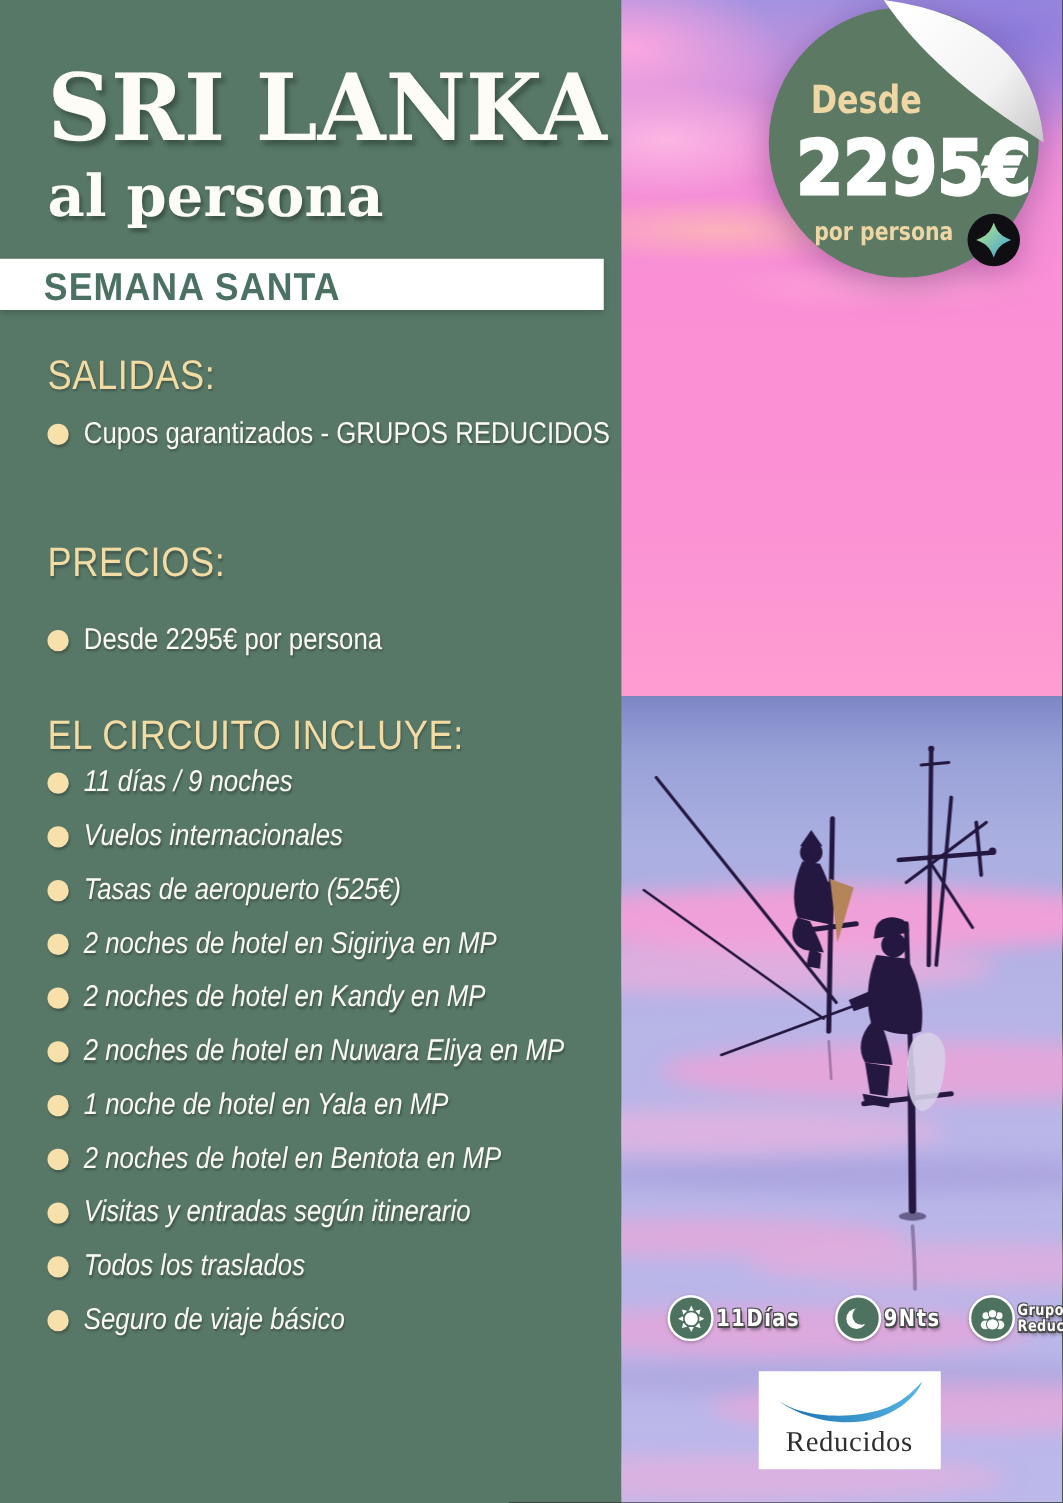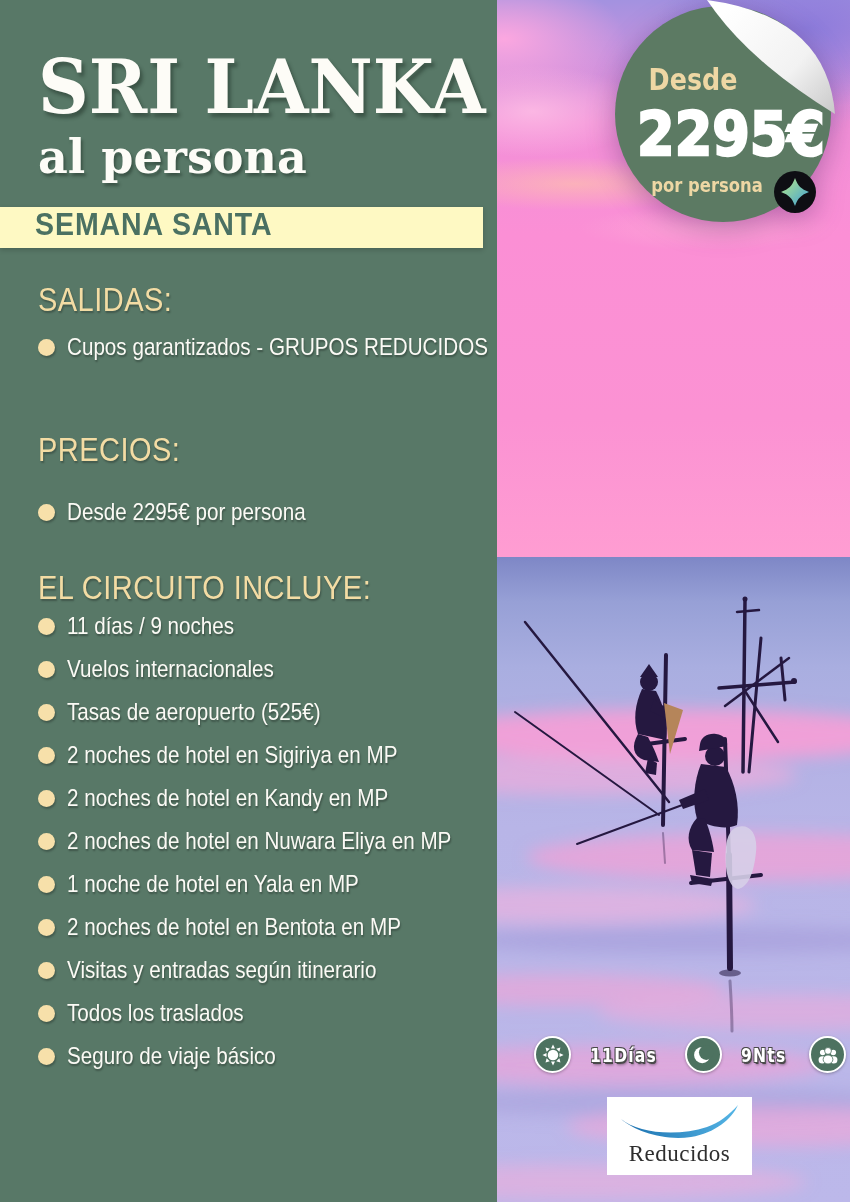--- a/index.html
+++ b/index.html
@@ -13,39 +13,39 @@
     font-family:"DejaVu Serif",serif;font-size:74px;line-height:1;
     transform:scaleX(.95);transform-origin:left top;white-space:nowrap;
     text-shadow:3px 4px 4px rgba(25,40,32,.45);
   }
   .title-sub{
     font-family:"DejaVu Serif",serif;font-size:46px;line-height:1;margin-top:10px;
     text-shadow:2px 3px 3px rgba(25,40,32,.45);
   }
   .banner{
     position:absolute;left:0;top:207px;width:483px;height:41px;
-    background:#fef9c3;display:flex;align-items:flex-start;
+    background:#ffffff;display:flex;align-items:flex-end;
     box-shadow:0 2px 5px rgba(0,0,0,.18);
   }
   .banner-text{
     margin-left:35px;font-size:31px;font-weight:bold;color:#4b7162;
     letter-spacing:1px;transform:scaleX(.92);transform-origin:left center;white-space:nowrap;
   }
   .sec-heading{
     position:absolute;left:38px;color:#f3dca4;font-size:33px;font-weight:500;
     letter-spacing:.5px;transform:scaleX(.88);transform-origin:left top;
     text-shadow:1px 2px 2px rgba(0,0,0,.28);white-space:nowrap;
   }
   .h-salidas{top:281px;}
   .h-precios{top:431px;}
   .h-circuito{top:569px;}
   .list{position:absolute;left:38px;display:flex;flex-direction:column;}
   .l-salidas{top:334px;gap:6px;}
   .l-precios{top:499px;}
-  .l-circuito{top:613px;gap:17px;}
+  .l-circuito{top:613px;gap:17px;font-style:italic;}
   .li{display:flex;align-items:center;}
   .dot{
     width:17px;height:17px;border-radius:50%;background:#f7e0aa;flex:0 0 17px;
     margin-right:12px;box-shadow:1px 2px 2px rgba(0,0,0,.25);
   }
   .li-text{
     color:#fbfaf5;font-size:24px;line-height:26px;white-space:nowrap;
     transform:scaleX(.86);transform-origin:left center;
     text-shadow:1px 2px 2px rgba(0,0,0,.32);
   }
@@ -65,21 +65,21 @@
   .sea{
     position:absolute;left:0;top:557px;width:353px;height:645px;
     background:linear-gradient(180deg,#7e87c6 0px,#97a0d6 45px,#a9aee0 110px,#b2b1e4 180px,#b8b5e7 270px,#bcb8ea 645px);
   }
   .sea-overlay{position:absolute;left:0;top:557px;width:353px;height:645px;}
   
   .badge{position:absolute;left:605px;top:0;width:240px;height:240px;
     filter:drop-shadow(0 6px 14px rgba(60,30,90,.35));}
   
   .stats{position:absolute;left:534px;top:1036px;display:flex;align-items:center;gap:13px;}
-  .stat{display:flex;align-items:center;gap:19px;}
+  .stat{display:flex;align-items:center;gap:2px;}
   .stat-circle{
     width:33px;height:33px;border-radius:50%;background:#4d7260;border:2.5px solid #fff;
     box-shadow:0 1px 3px rgba(0,0,0,.3);display:flex;align-items:center;justify-content:center;flex:0 0 33px;
   }
   .stat-label{
     font-family:"DejaVu Sans",sans-serif;font-weight:800;font-size:19px;color:#fff;
     letter-spacing:1.5px;transform:scaleX(.82);transform-origin:left center;white-space:nowrap;
     text-shadow:1.5px 1.5px 0 #4a4a4a,-1px 1px 0 #4a4a4a,1px -1px 0 #4a4a4a,-1px -1px 0 #4a4a4a,2px 3px 3px rgba(0,0,0,.4);
   }
   .stat-label.small{font-size:12.5px;line-height:12.5px;letter-spacing:.5px;}

